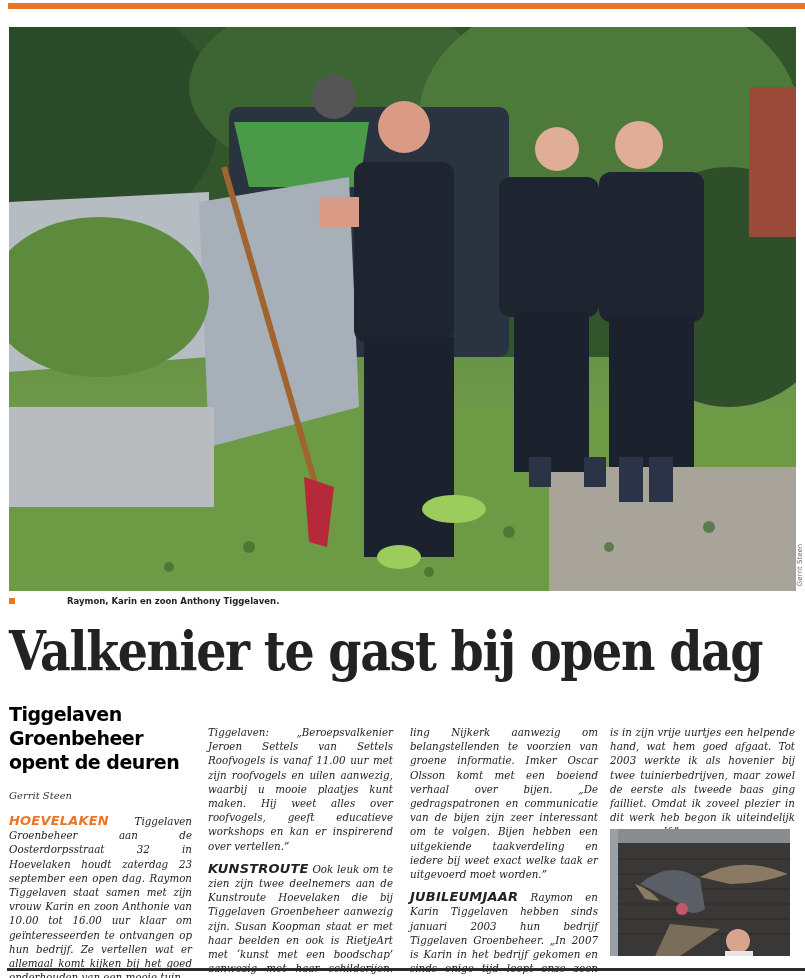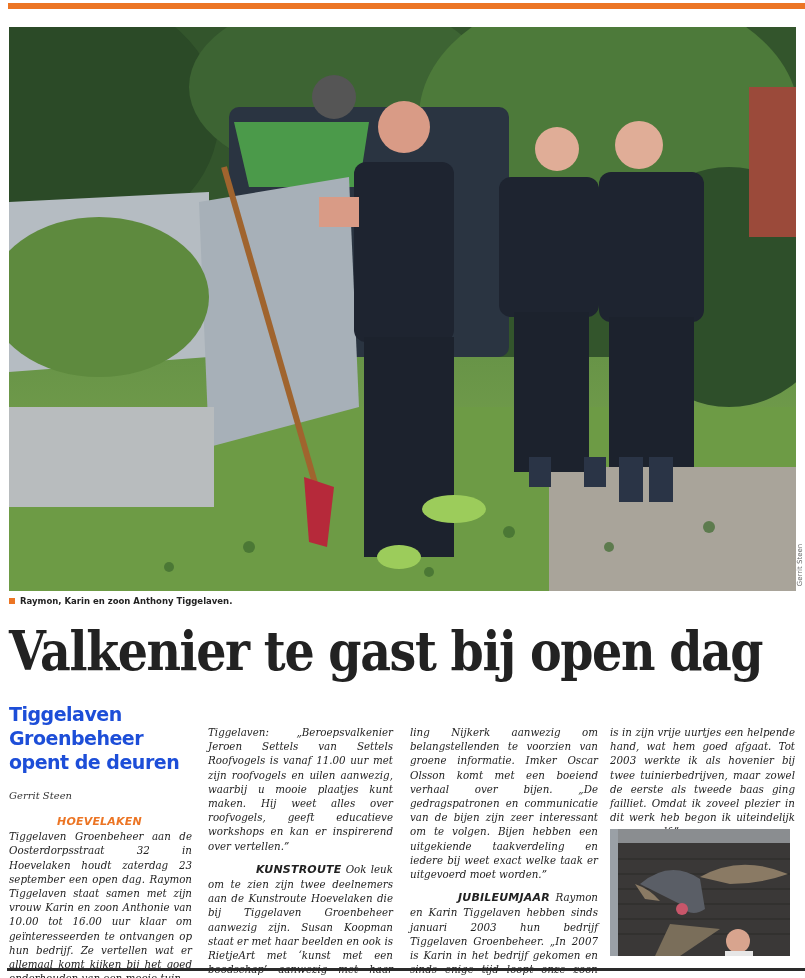--- a/index.html
+++ b/index.html
@@ -10,39 +10,39 @@
 
   .photo { position: absolute; left: 9px; top: 27px; width: 787px; height: 564px; overflow: hidden;
            background: linear-gradient(180deg, #3f6a36 0%, #5c8a43 40%, #6f9a4a 70%, #7da352 100%); }
   .photo svg { position: absolute; left: 0; top: 0; width: 100%; height: 100%; }
 
   .credit { position: absolute; left: 795px; top: 540px; width: 10px; height: 50px; }
   .credit span { position: absolute; left: 50%; top: 50%; transform: translate(-50%,-50%) rotate(-90deg);
                  font-family: "DejaVu Sans", sans-serif; font-size: 7px; color: #666; white-space: nowrap; }
 
   .caption { position: absolute; left: 9px; top: 596px; font-family: "DejaVu Sans", sans-serif;
-             font-size: 8.5px; font-weight: bold; color: #222; display: flex; align-items: center; }
+             font-size: 8.5px; font-weight: bold; color: #222; display: flex; align-items: center; gap: 47px; }
   .caption .sq { display: inline-block; width: 6px; height: 6px; background: #ec7524; margin-right: 5px; }
 
   .headline { position: absolute; left: 9px; top: 620px; width: 790px;
               font-family: "DejaVu Serif", serif; font-weight: bold; font-size: 54px;
               letter-spacing: -1.6px; color: #222; white-space: nowrap; line-height: 62px;
               transform: scaleX(0.88); transform-origin: left top; }
 
   .subhead { position: absolute; left: 9px; top: 702px; width: 180px;
              font-family: "DejaVu Sans", sans-serif; font-weight: bold; font-size: 19px;
-             line-height: 24px; color: #1d4ed8; letter-spacing: -0.5px; }
+             line-height: 24px; color: #000000; letter-spacing: -0.5px; }
 
   .byline { position: absolute; left: 9px; top: 790px; font-family: "DejaVu Serif", serif;
             font-style: italic; font-size: 10px; color: #333; }
 
   .col { position: absolute; font-family: "DejaVu Serif", serif; font-size: 10.3px; line-height: 14.2px;
          color: #222; text-align: justify; hyphens: manual; }
   .col p { margin-bottom: 9px; font-style: italic; }
-  .kicker { font-family: "DejaVu Sans", sans-serif; font-weight: bold; font-size: 11px; letter-spacing: 0.2px; margin-left: 48px; }
+  .kicker { font-family: "DejaVu Sans", sans-serif; font-weight: bold; font-size: 13px; letter-spacing: 0.2px; }
   .kicker.orange { color: #ec7524; }
 
   .col1 { left: 9px; top: 814px; width: 183px; }
   .col2 { left: 208px; top: 725px; width: 185px; }
   .col3 { left: 410px; top: 725px; width: 188px; }
   .col4 { left: 610px; top: 725px; width: 185px; }
 
   .smallphoto { position: absolute; left: 610px; top: 829px; width: 180px; height: 127px; overflow: hidden;
                 background: #3d3b3a; }
   .smallphoto svg { width: 100%; height: 100%; display: block; }

